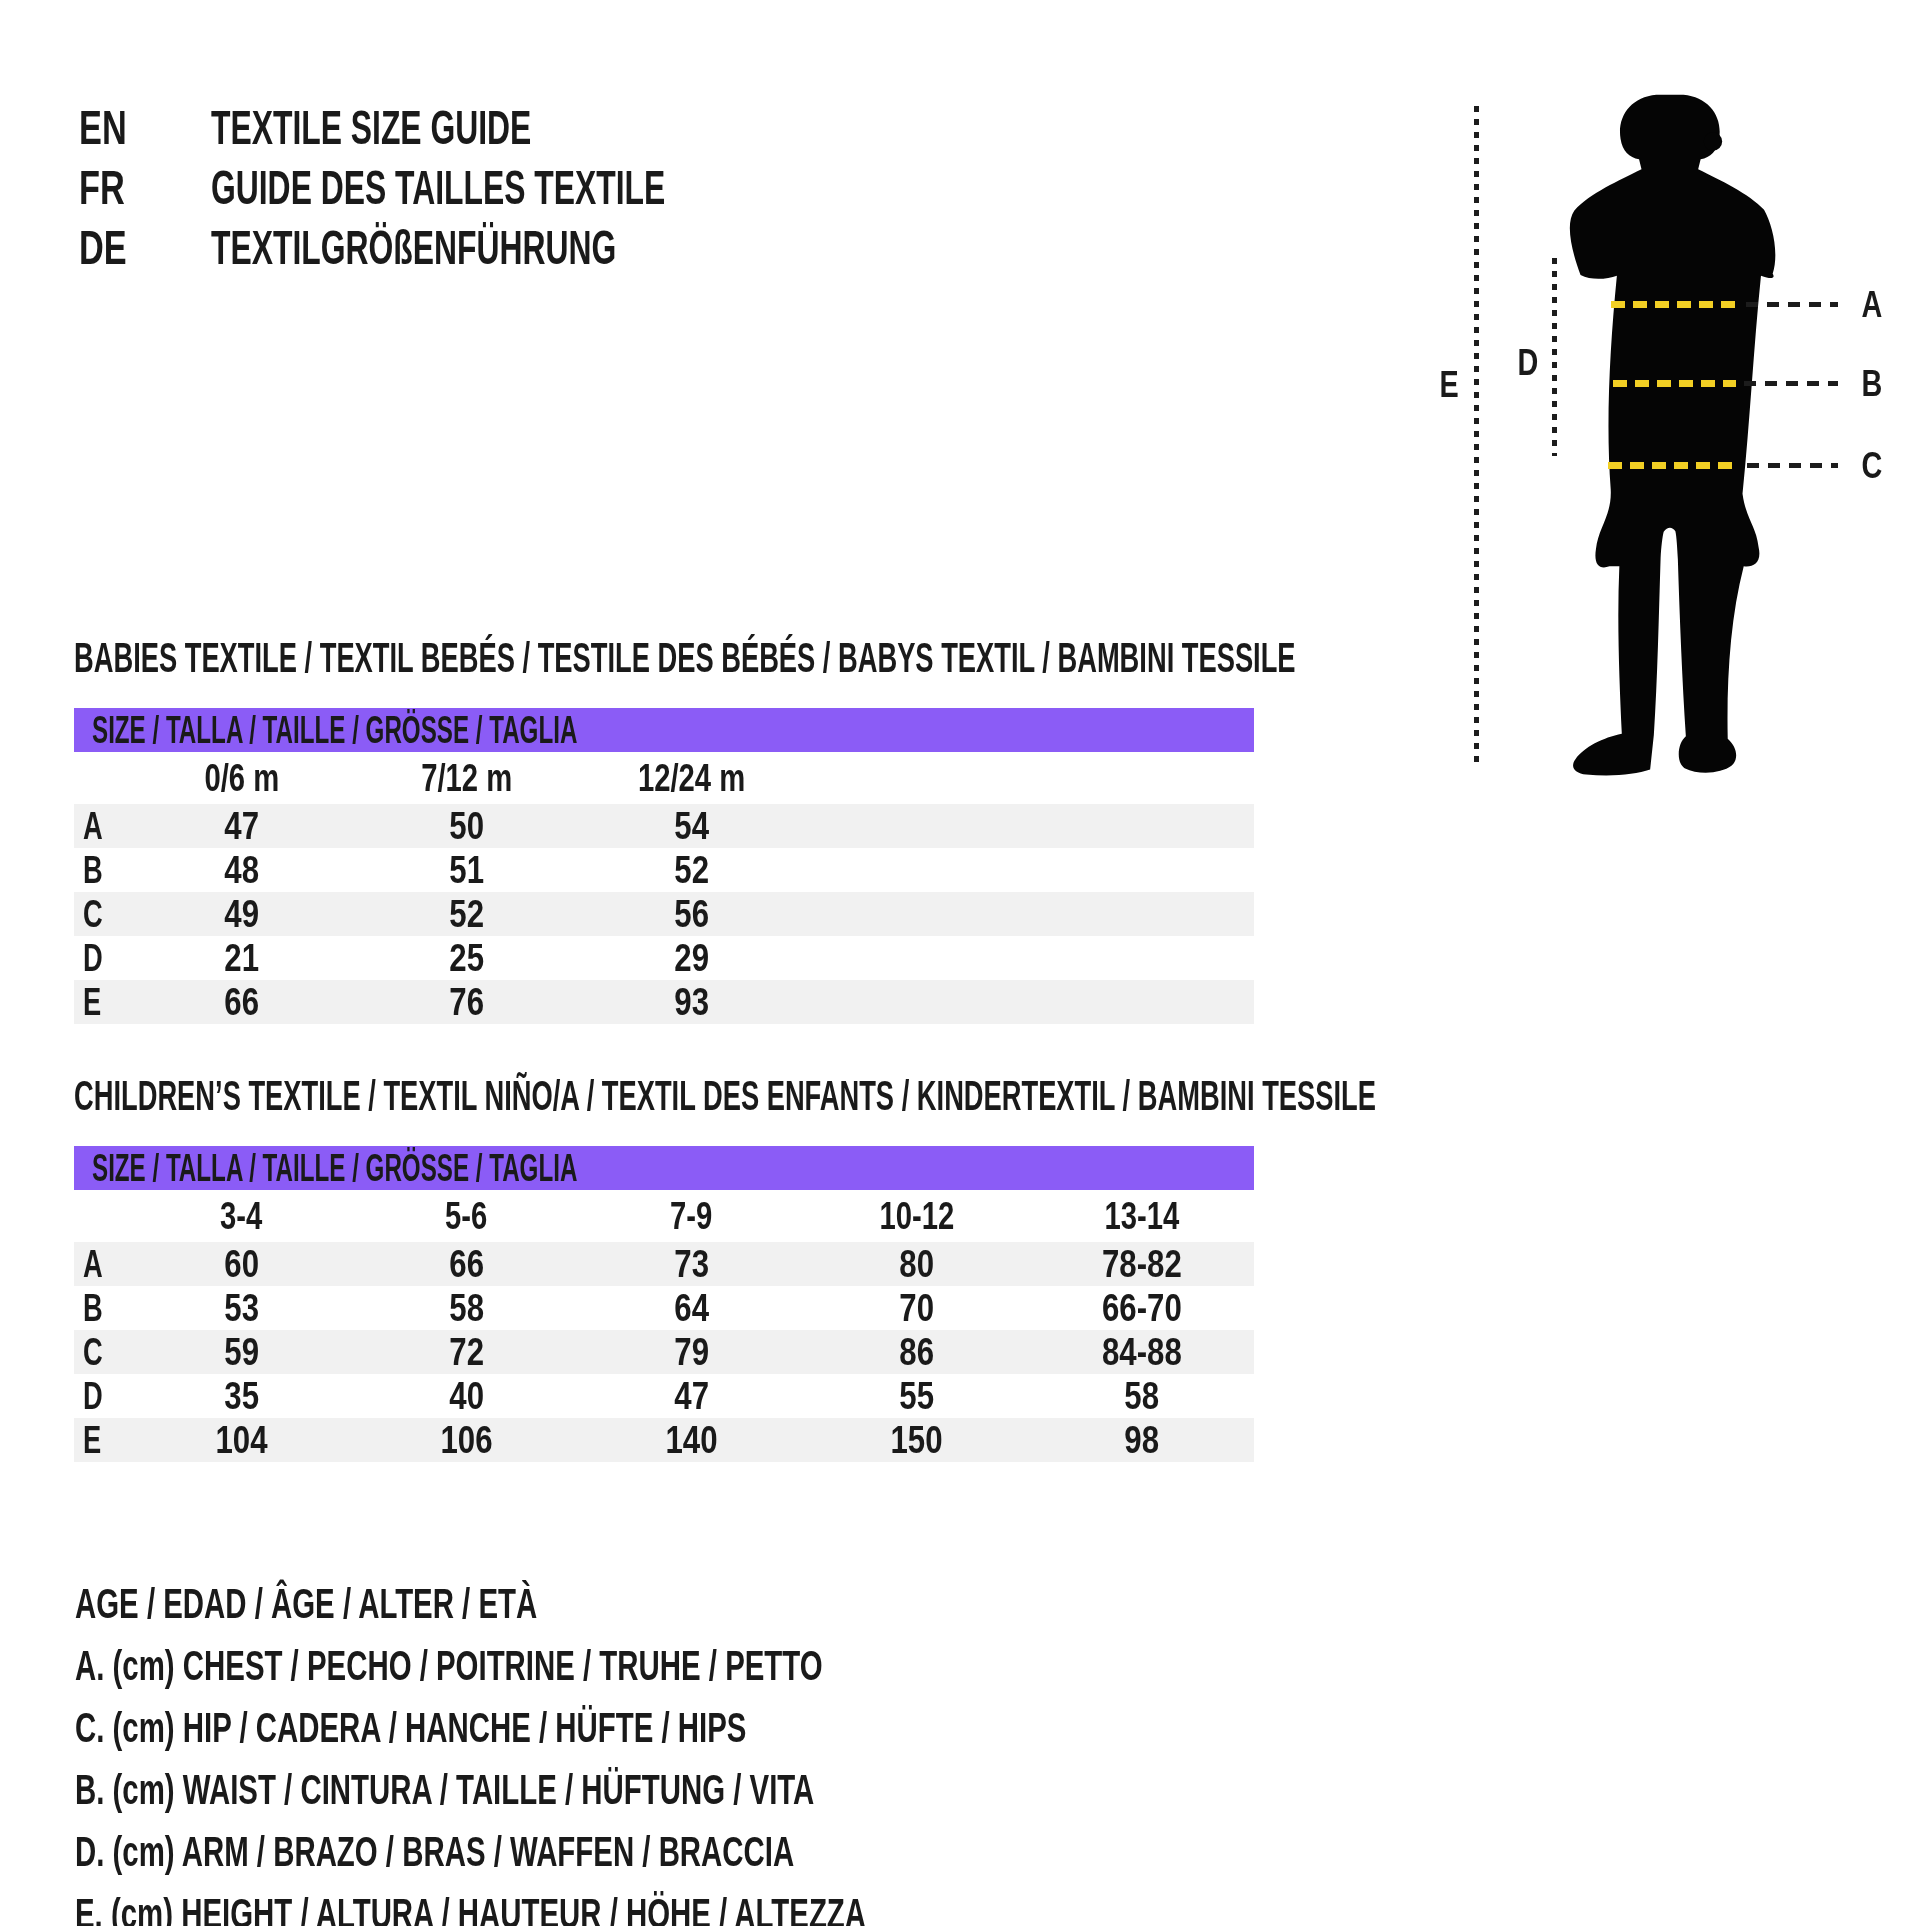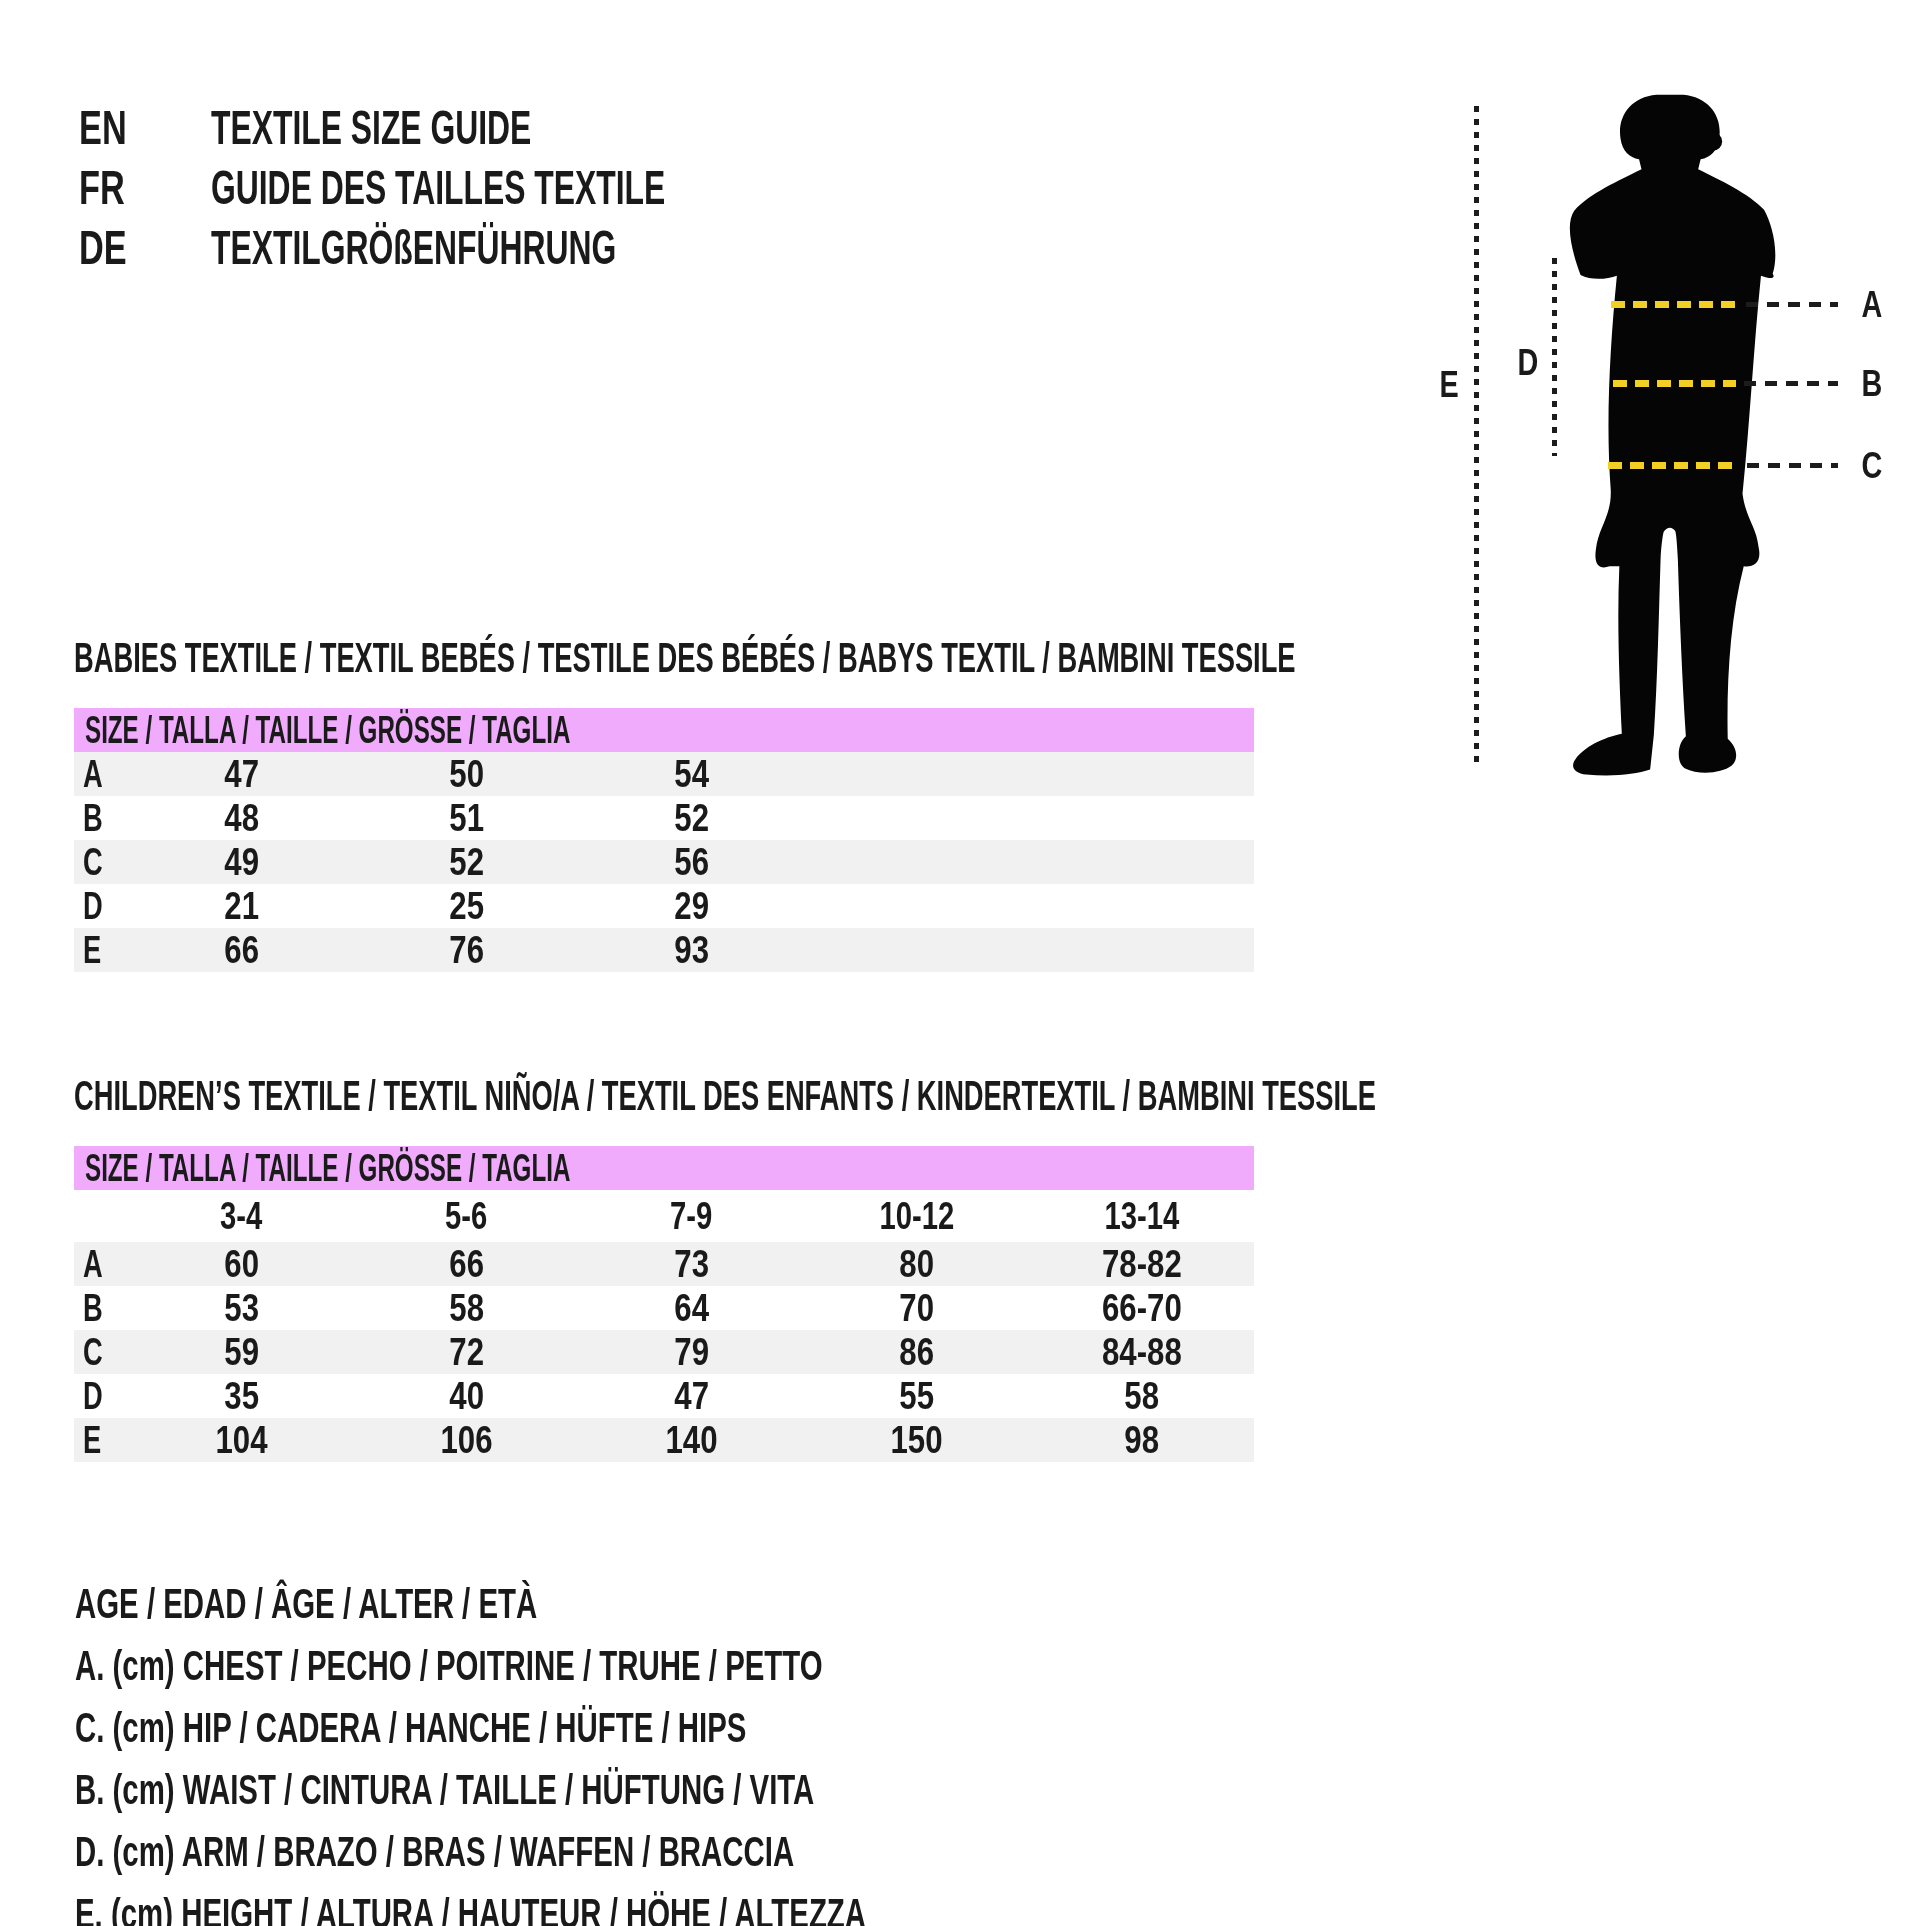--- a/index.html
+++ b/index.html
@@ -18,21 +18,21 @@
 
   
   .section-title { position:absolute; left:74px; font-size:42px; line-height:44px; }
   .title-babies { top:636px; }
   .title-children { top:1074px; }
 
   
   .size-table { position:absolute; left:74px; width:1180px; }
   .tbl-babies { top:708px; }
   .tbl-children { top:1146px; }
-  .band { height:44px; background:#f0abfc; display:flex; align-items:center; padding-left:11px; font-size:39px; }
+  .band { height:44px; background:#8b5cf6; display:flex; align-items:center; padding-left:18px; font-size:39px; }
   .band .cx { transform:scaleX(0.62); }
   .colhdr-row, .data-row { display:grid; grid-template-columns:55px 225px 225px 225px 225px 225px; align-items:center; }
   .colhdr-row { height:52px; font-size:39px; }
   .data-row { height:44px; font-size:39px; }
   .data-row.striped { background:#f1f1f1; }
   .cell { text-align:center; }
   .row-label { padding-left:8.6px; text-align:left; }
   .colhdr-row .cell .cxc { transform:scaleX(0.75); }
 
   
@@ -110,20 +110,28 @@
   <div class="measure-label" style="left:1422px; top:360px;"><span class="cxm">E</span></div>
 
   <div class="section-title title-babies">
     <span class="cx">BABIES TEXTILE / TEXTIL BEBÉS / TESTILE DES BÉBÉS / BABYS TEXTIL / BAMBINI TESSILE</span>
   </div>
 
   <div class="size-table tbl-babies">
     <div class="band">
       <span class="cx">SIZE / TALLA / TAILLE / GRÖSSE / TAGLIA</span>
     </div>
+    <div class="colhdr-row">
+      <div class="cell row-label"></div>
+      <div class="cell"><span class="cxc">0/6 m</span></div>
+      <div class="cell"><span class="cxc">7/12 m</span></div>
+      <div class="cell"><span class="cxc">12/24 m</span></div>
+      <div class="cell"></div>
+      <div class="cell"></div>
+    </div>
     <div class="data-row striped">
       <div class="cell row-label"><span class="cxl">A</span></div>
       <div class="cell"><span class="cxc">47</span></div>
       <div class="cell"><span class="cxc">50</span></div>
       <div class="cell"><span class="cxc">54</span></div>
       <div class="cell"></div>
       <div class="cell"></div>
     </div>
     <div class="data-row">
       <div class="cell row-label"><span class="cxl">B</span></div>

